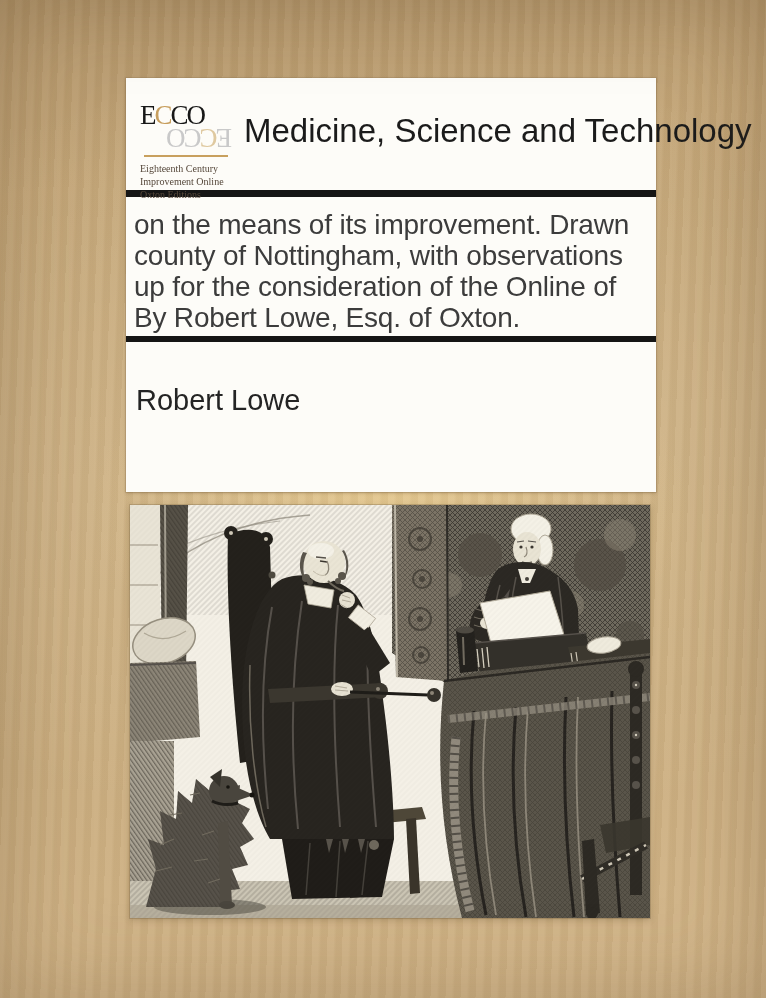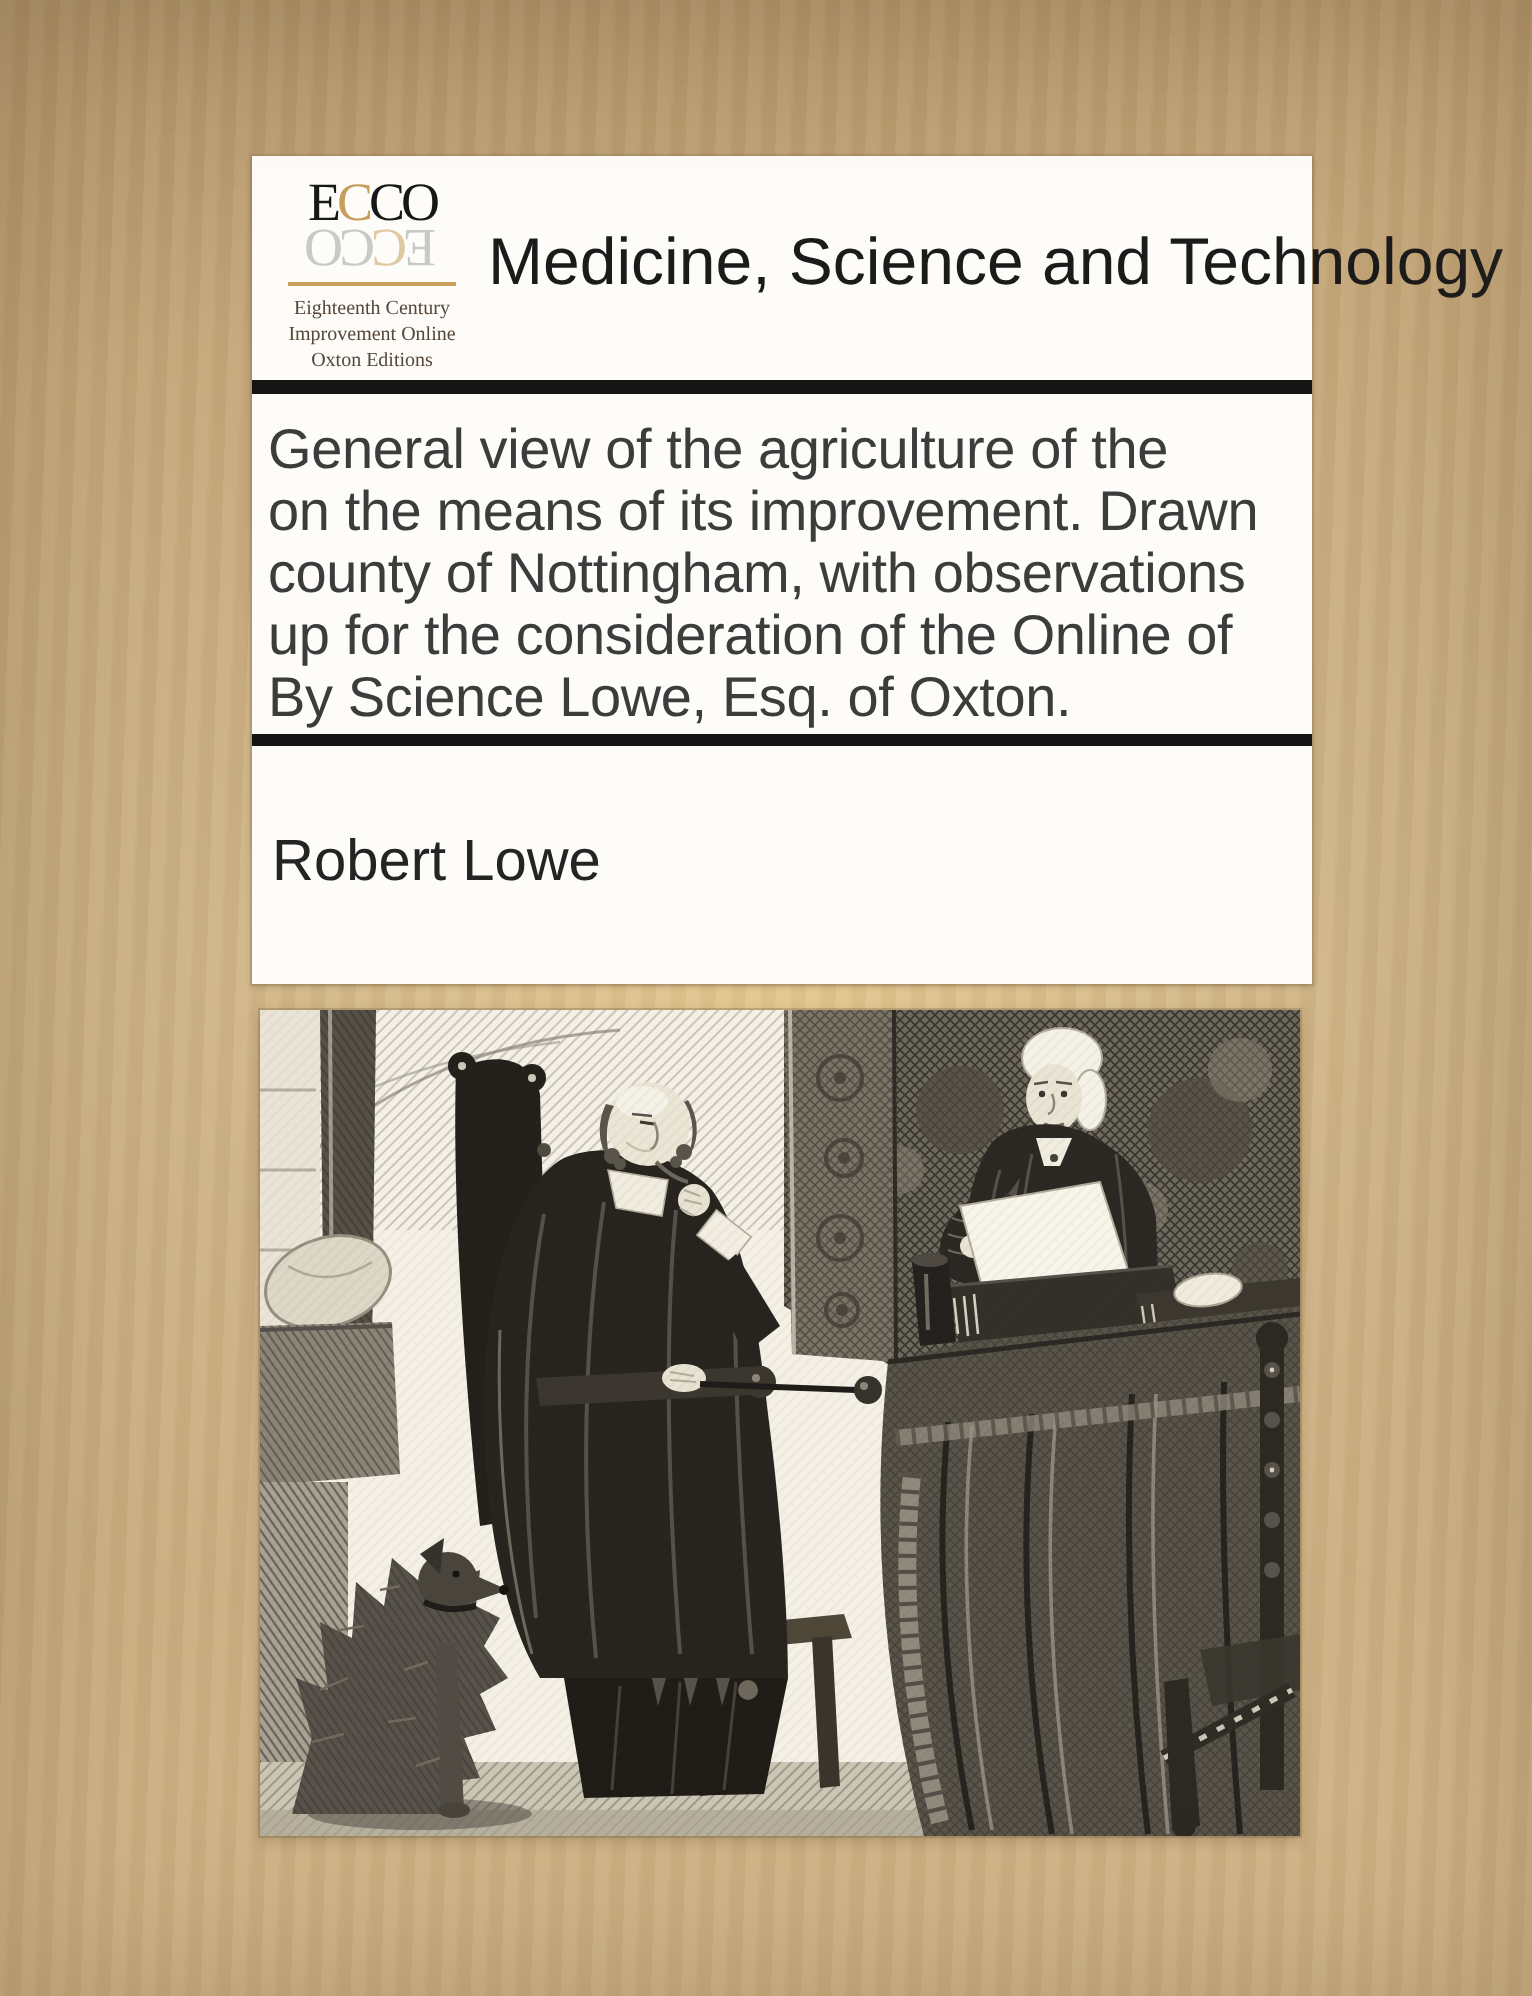--- a/index.html
+++ b/index.html
@@ -17,21 +17,21 @@
     box-shadow: inset 0 0 90px rgba(90,65,35,.28);
   }
 
   
   .card {
     position:absolute; left:126px; top:78px; width:530px; height:414px;
     background:#fdfcf8;
     box-shadow: 0 1px 3px rgba(100,75,40,.35), 0 0 0 1px rgba(150,125,85,.28);
   }
   .card-header { height:112px; box-sizing:border-box; display:flex; align-items:flex-start; }
-  .logo { width:92px; margin:10px 0 0 14px; text-align:center; flex:0 0 auto; }
+  .logo { width:92px; margin:24px 0 0 14px; text-align:left; flex:0 0 auto; }
   .logo-word {
     font-family:"Liberation Serif", serif; font-size:27px; line-height:1;
     letter-spacing:-2px; color:#171717; white-space:nowrap;
   }
   .logo-word .gold { color:#c79e5d; }
   .logo-word.reflect { transform:rotate(180deg); margin-top:-5px; }
   .logo-word.reflect .ink { color:#c9c9c9; }
   .logo-word.reflect .gold { color:#dfc9a0; }
   .logo-rule { height:2px; background:#c8a05e; margin:4px 4px 5px 4px; }
   .logo-lines {
@@ -75,25 +75,24 @@
           <div>Improvement Online</div>
           <div>Oxton Editions</div>
         </div>
       </div>
       <div class="category">Medicine, Science and Technology</div>
     </div>
 
     <div class="divider"></div>
 
     <div class="title-block">
-      <div class="title-line">General view of the agriculture of the</div>
       <div class="title-line">on the means of its improvement. Drawn</div>
       <div class="title-line">county of Nottingham, with observations</div>
       <div class="title-line">up for the consideration of the Online of</div>
-      <div class="title-line">By Science Lowe, Esq. of Oxton.</div>
+      <div class="title-line">By Robert Lowe, Esq. of Oxton.</div>
     </div>
 
     <div class="divider thin"></div>
 
     <div class="author-block">
       <div class="author">Robert Lowe</div>
     </div>
 
   </div>
 

